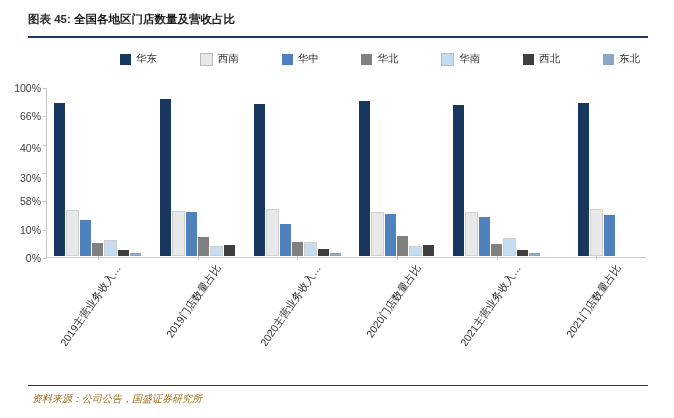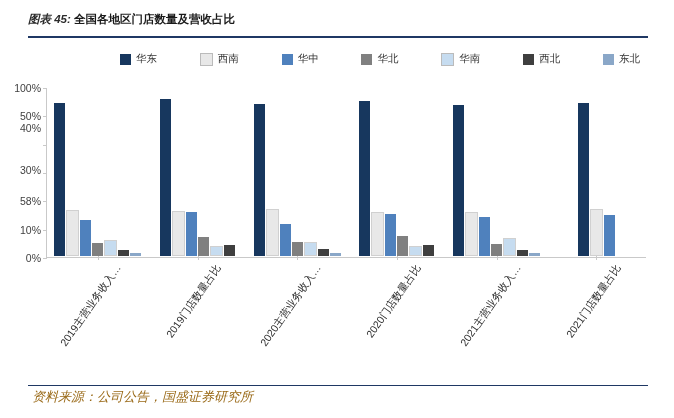--- a/index.html
+++ b/index.html
@@ -21,21 +21,20 @@
   }
   .exhibit-title {
     position: absolute;
     left: 28px;
     top: 12px;
     font-size: 11.5px;
     color: #1a1a1a;
     white-space: nowrap;
   }
   .exhibit-title .label {
-    font-style: italic;
     font-weight: bold;
     color: #2b2b2b;
     margin-top: 47px;
   }
   .exhibit-title .text {
     font-weight: bold;
     color: #1a1a1a;
   }
   .rule-top {
     position: absolute;
@@ -50,21 +49,21 @@
     left: 28px;
     bottom: 32px;
     width: 620px;
     height: 1.5px;
     background: #1f3864;
   }
   .source {
     position: absolute;
     left: 32px;
     bottom: 12px;
-    font-size: 13px;
+    font-size: 10px;
     font-style: italic;
     color: #9a6a18;
     white-space: nowrap;
   }
   
   .legend {
     position: absolute;
     left: 120px;
     top: 52px;
     width: 520px;
@@ -268,25 +267,25 @@
             <div class="bar" title="华中 14.4%" style="height: 40.56px; background: rgb(79, 129, 189);"></div>
             <div class="xtick-mark"></div>
           </div>
         </div>
     <div class="ytick" style="top: 170px;">0%</div>
         <div class="ytick-mark" style="top: 170px;"></div>
         <div class="ytick" style="top: 141.667px;">10%</div>
         <div class="ytick-mark" style="top: 141.667px;"></div>
         <div class="ytick" style="top: 113.333px;">58%</div>
         <div class="ytick-mark" style="top: 113.333px;"></div>
-        <div class="ytick" style="top: 82px;">30%</div>
+        <div class="ytick" style="top: 90px;">30%</div>
         <div class="ytick-mark" style="top: 85px;"></div>
-        <div class="ytick" style="top: 40px;">40%</div>
+        <div class="ytick" style="top: 60px;">40%</div>
         <div class="ytick-mark" style="top: 56.6667px;"></div>
-        <div class="ytick" style="top: 28.3333px;">50%</div>
+        <div class="ytick" style="top: 28.3333px;">66%</div>
         <div class="ytick-mark" style="top: 28.3333px;"></div>
         <div class="ytick" style="top: 0px;">100%</div>
         <div class="ytick-mark" style="top: 0px;"></div>
       </div>
   </div>
 
   <div class="xlabels">
       <div class="xlabel" style="left: 66px;">2019主营业务收入…</div>
       <div class="xlabel" style="left: 166px;">2019门店数量占比</div>
       <div class="xlabel" style="left: 266px;">2020主营业务收入…</div>

